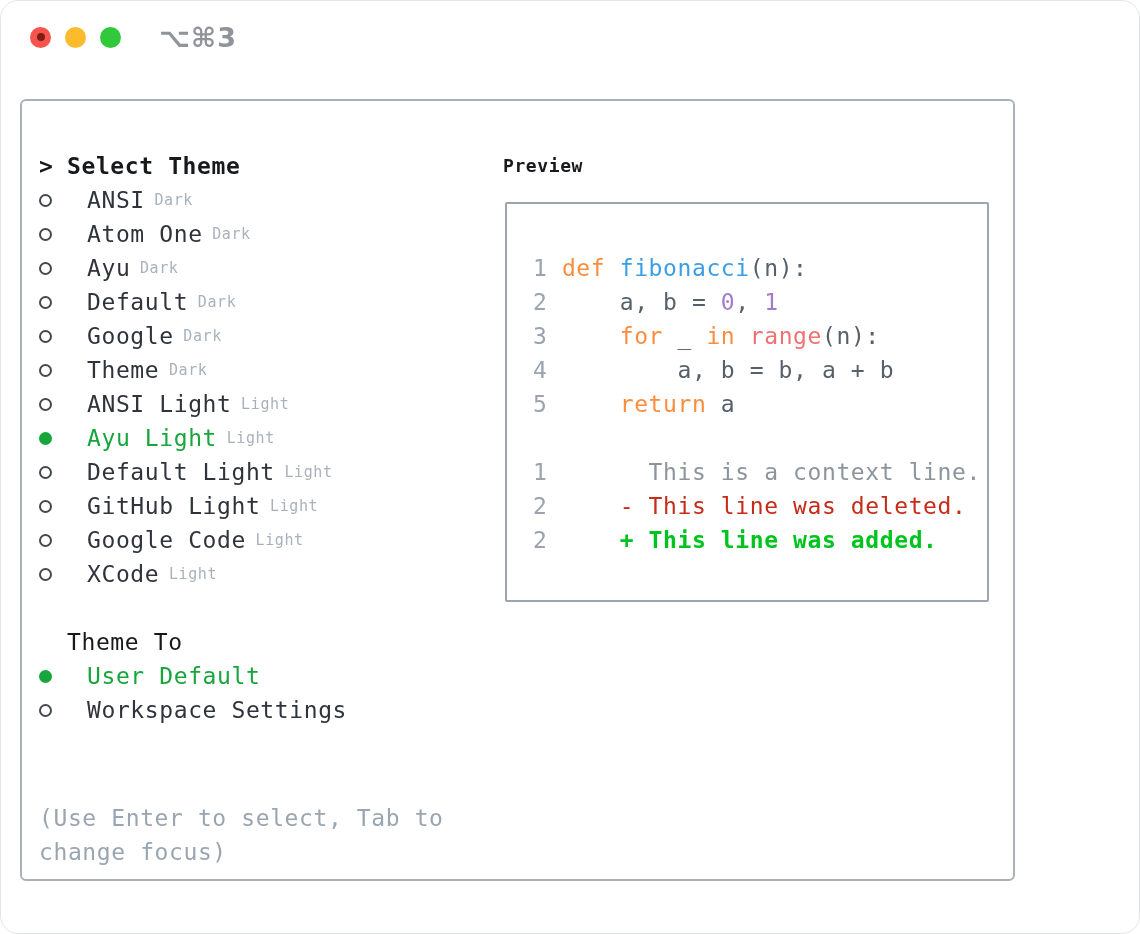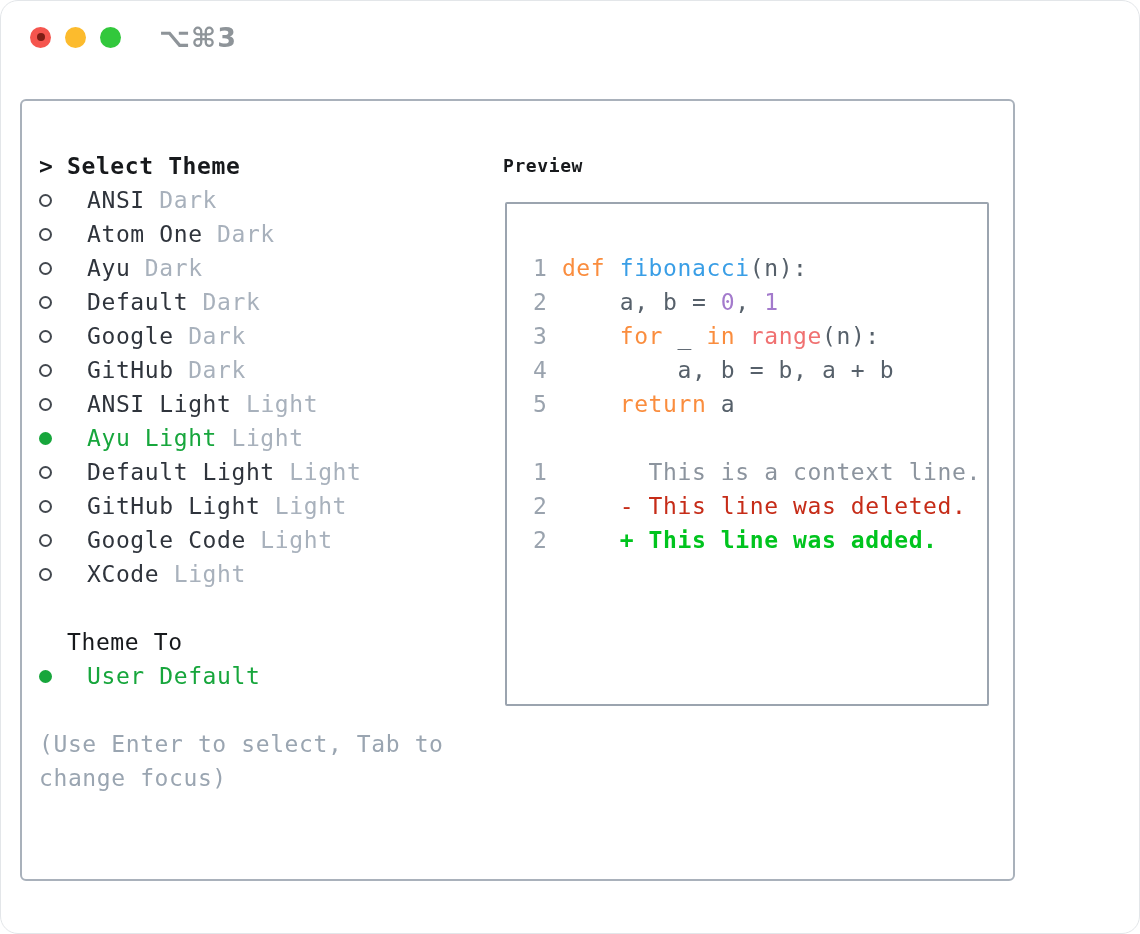--- a/index.html
+++ b/index.html
@@ -60,35 +60,35 @@
   }
   .bullet{
     width:13px;height:13px;border-radius:50%;
     border:2px solid var(--bullet_ring);
     background:transparent;
   }
   .bullet.on{border-color:var(--accent_green);background:var(--accent_green);}
   .list-title{font-size:23px;line-height:34px;letter-spacing:0.6px;font-weight:bold;color:var(--heading_black);white-space:pre;}
   .item-name{font-size:23px;line-height:34px;letter-spacing:0.6px;color:var(--item_text);white-space:pre;margin-left:20px;}
   .item-name.sel{color:var(--accent_green);}
-  .item-tag{font-size:23px;line-height:34px;letter-spacing:0.6px;color:var(--tag_gray);white-space:pre;}
+  .item-tag{font-size:15px;line-height:34px;letter-spacing:0.6px;color:var(--tag_gray);white-space:pre;}
   .apply-title{font-size:23px;line-height:34px;letter-spacing:0.6px;color:var(--heading_black);white-space:pre;}
   .spacer{height:34px;}
   .hint{
     font-size:23px;line-height:34px;letter-spacing:0.6px;
-    color:var(--hint_gray);max-width:440px;white-space:normal;
+    color:var(--hint_gray);max-width:440px;white-space:normal;margin-top:40px;
   }
   
   .preview-title{
     position:absolute;left:481px;top:48px;
     font-size:18px;line-height:34px;letter-spacing:0.6px;
     font-weight:bold;color:var(--heading_black);
   }
   .preview-box{
-    position:absolute;left:483px;top:101px;width:484px;height:504px;
+    position:absolute;left:483px;top:101px;width:484px;height:400px;
     border:2px solid var(--preview_border);
     border-radius:2px;background:#ffffff;
     padding:47px 14px 0 26px;overflow:hidden;
   }
   .code-line{min-height:34px;}
   .tk-num{color:var(--line_number_gray);}
   .tk-plain{color:var(--code_text);}
   .tk-kw{color:var(--keyword_orange);}
   .tk-fn{color:var(--function_blue);}
   .tk-const{color:var(--constant_purple);}
@@ -154,21 +154,21 @@
             <span class="gutter">
               <span class="bullet"></span>
             </span>
             <span class="item-name">Google</span>
             <span class="item-tag"> Dark</span>
           </div>
           <div class="row">
             <span class="gutter">
               <span class="bullet"></span>
             </span>
-            <span class="item-name">GitHub</span>
+            <span class="item-name">Theme</span>
             <span class="item-tag"> Dark</span>
           </div>
           <div class="row">
             <span class="gutter">
               <span class="bullet"></span>
             </span>
             <span class="item-name">ANSI Light</span>
             <span class="item-tag"> Light</span>
           </div>
           <div class="row">
@@ -215,20 +215,26 @@
         <span class="apply-title">Theme To</span>
       </div>
 
       <div id="apply-options">
           <div class="row">
             <span class="gutter">
               <span class="bullet on"></span>
             </span>
             <span class="item-name sel">User Default</span>
           </div>
+          <div class="row">
+            <span class="gutter">
+              <span class="bullet"></span>
+            </span>
+            <span class="item-name">Workspace Settings</span>
+          </div>
         </div>
 
       <div class="spacer"></div>
 
       <div class="hint">(Use Enter to select, Tab to change focus)</div>
     </div>
 
     <div class="preview-title">Preview</div>
 
     <div class="preview-box">

